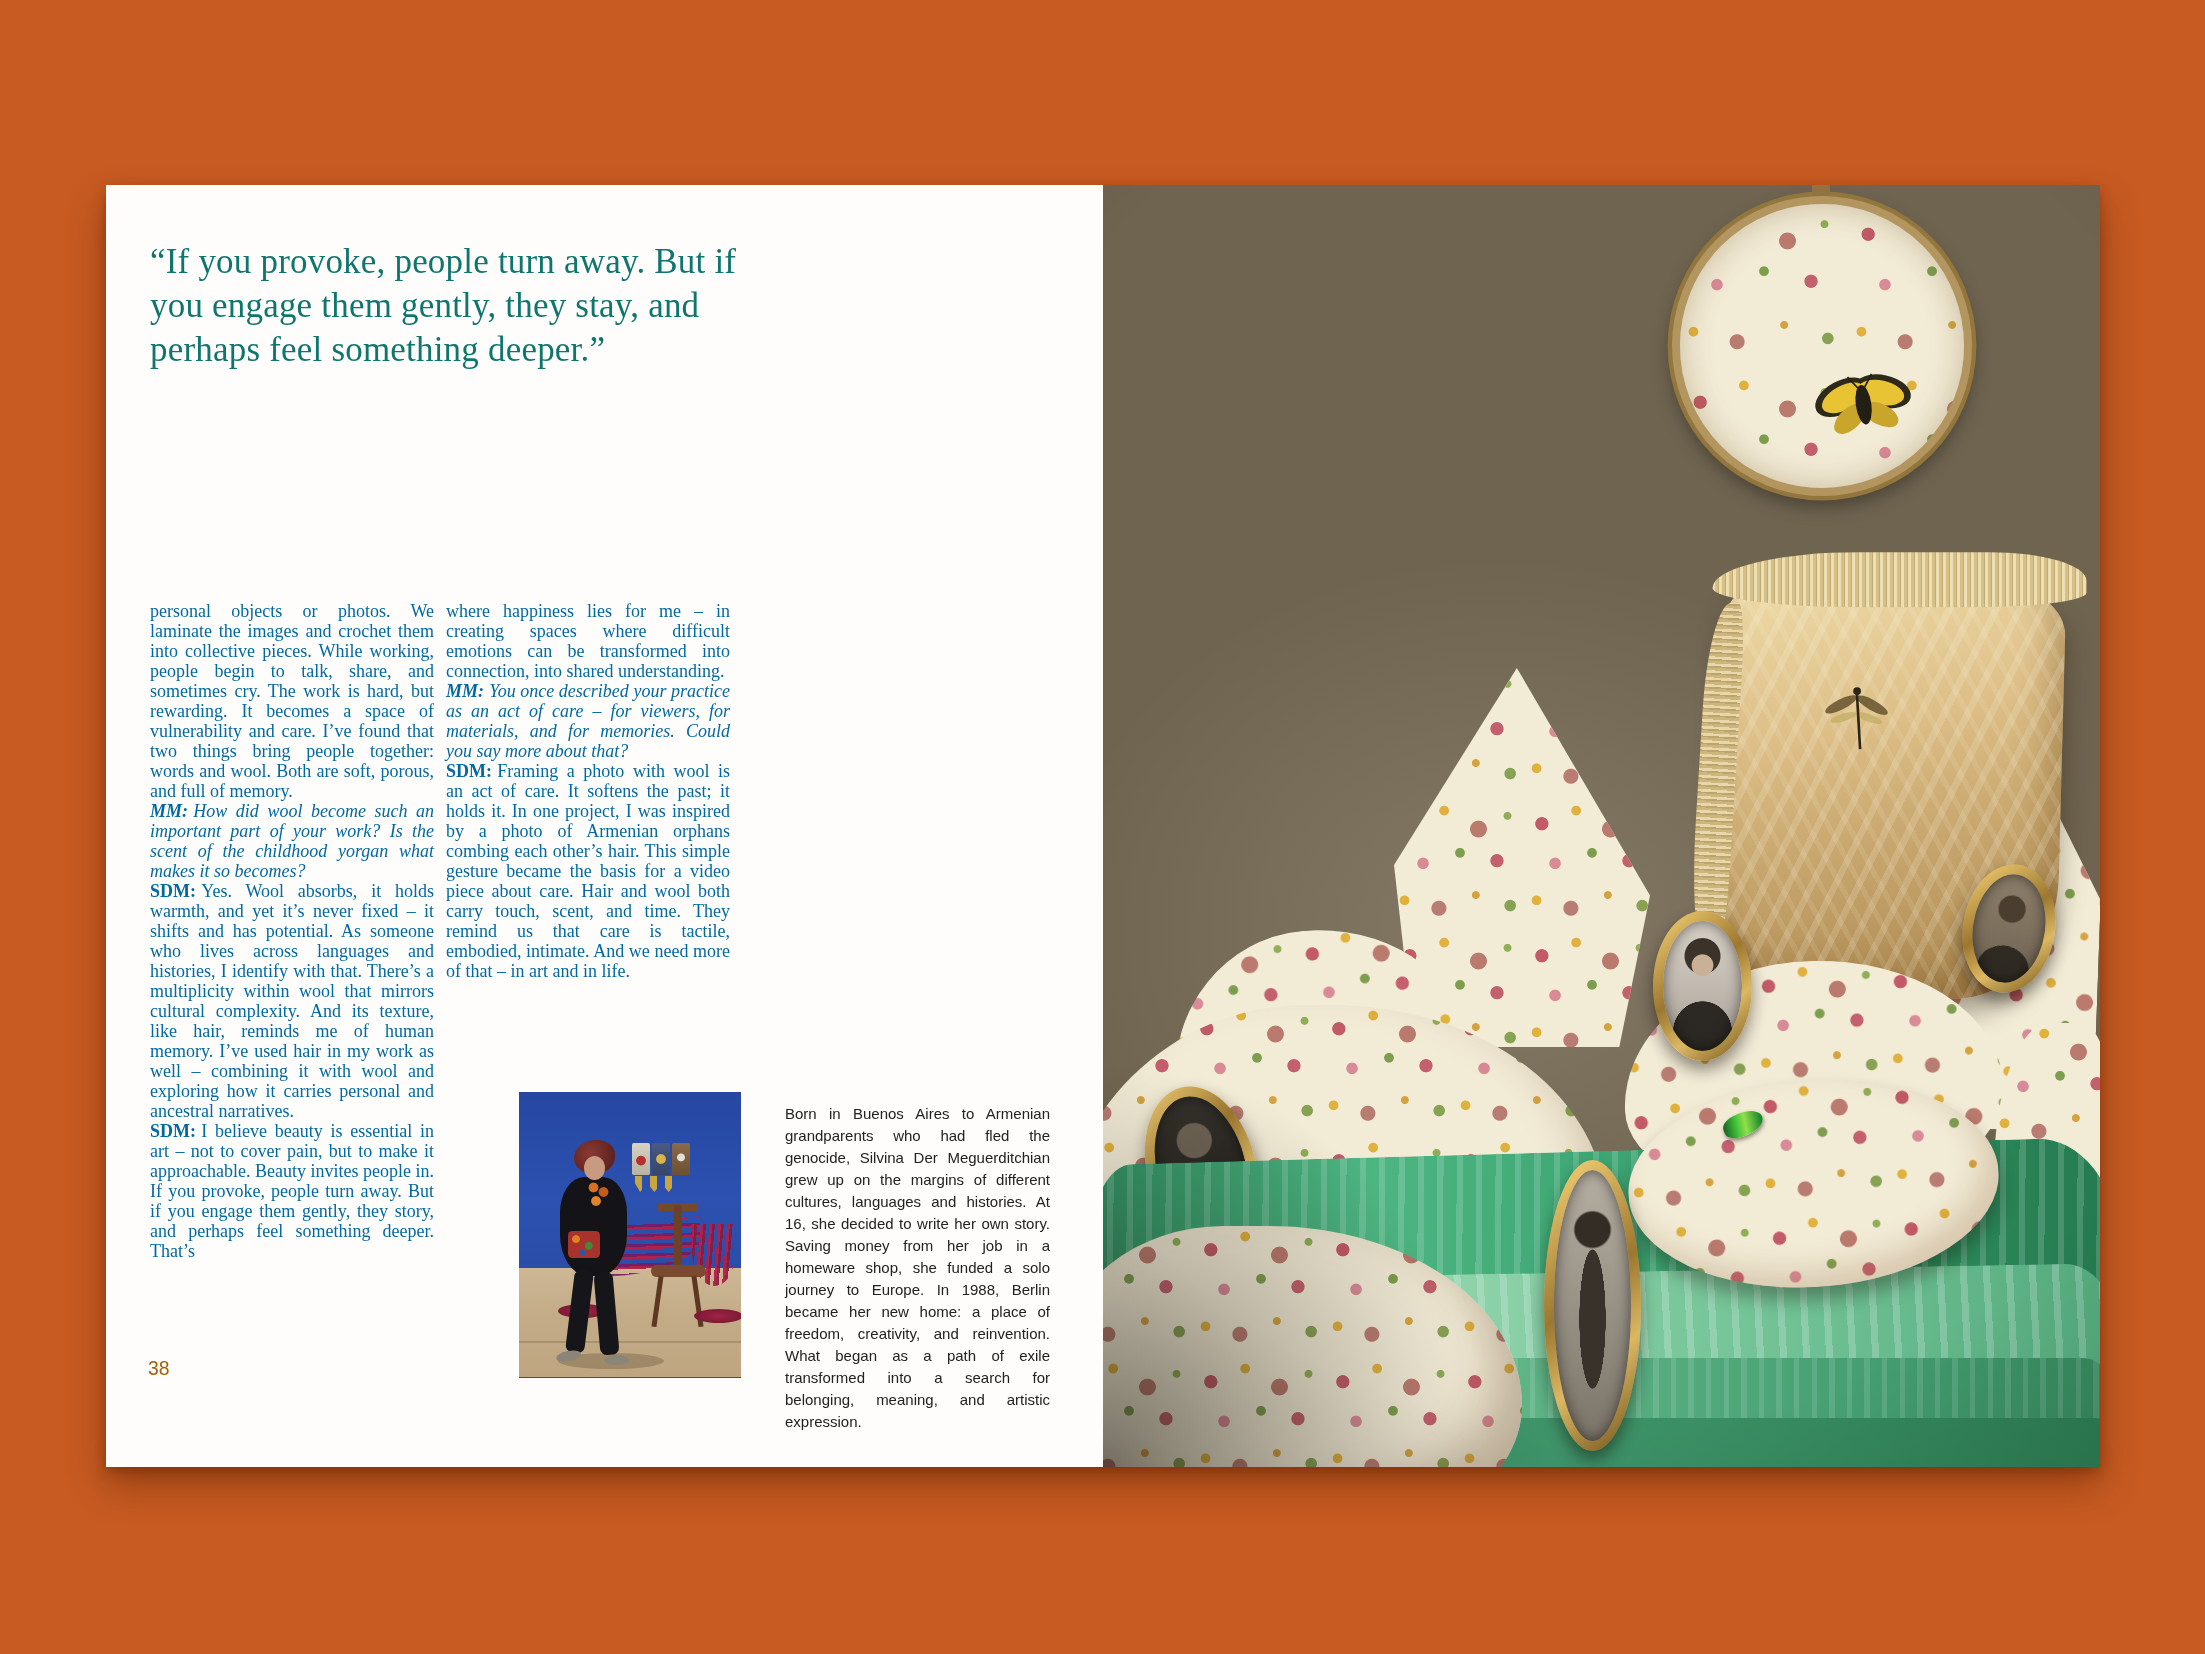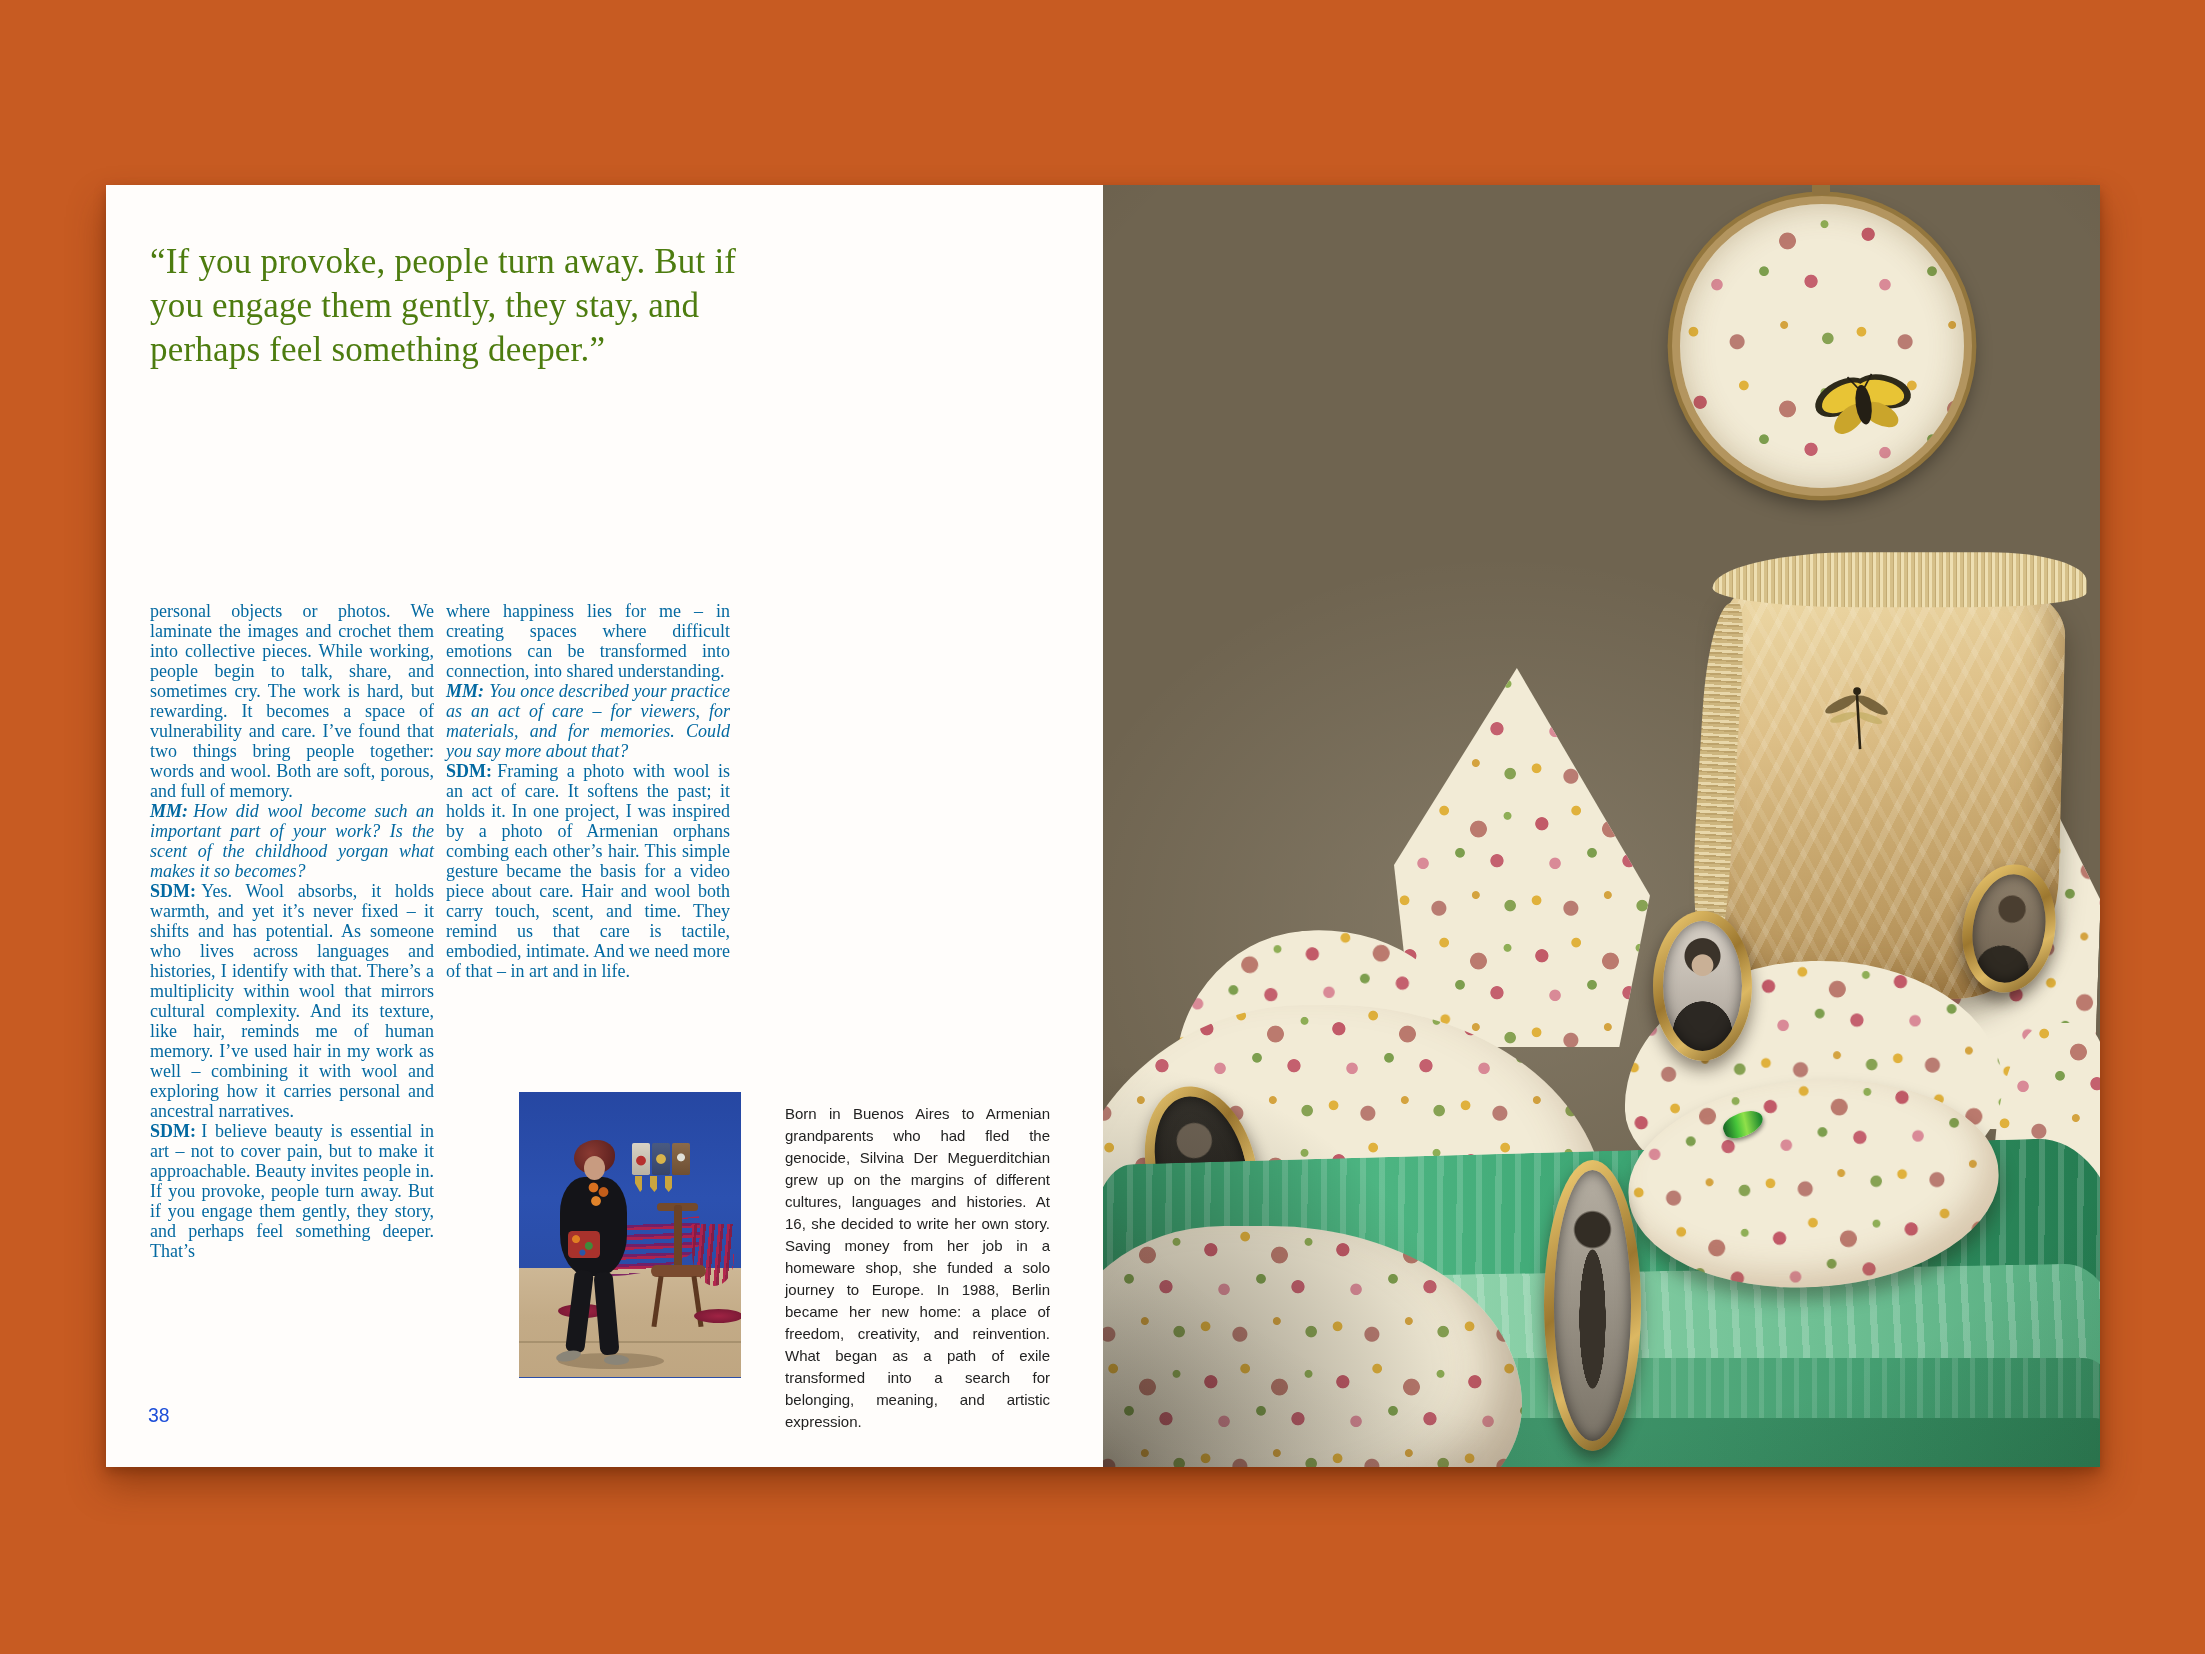--- a/index.html
+++ b/index.html
@@ -3,31 +3,31 @@
 <meta charset="utf-8">
 <style>
   html,body{margin:0;padding:0;background:#c75b22;}
   .canvas{position:relative;width:2206px;height:1654px;overflow:hidden;background:#c75b22;
           font-family:"Liberation Serif","DejaVu Serif",serif;}
   .spread{position:absolute;left:106px;top:185px;width:1994px;height:1282px;background:#ffffff;
           box-shadow:0 19.4px 35px rgba(90,30,0,.45),0 5.3px 10.6px rgba(90,30,0,.35);}
   
   .page-left{position:absolute;left:0;top:0;width:997px;height:1282px;background:#fffdfb;}
   .pullquote{position:absolute;left:44px;top:55px;width:618px;margin:0;
-             font-size:35px;line-height:44px;color:#4d7c0f;letter-spacing:0.2px;}
+             font-size:35px;line-height:44px;color:#0f766e;letter-spacing:0.2px;}
   .col{position:absolute;top:416px;width:284px;font-size:18px;line-height:20px;color:#0369a1;
        text-align:justify;}
   .col1{left:44px;}
   .col2{left:340px;}
   .col p{margin:0;}
   .spk{font-weight:700;}
   .spk:not(:empty){margin-right:5.3px;}
   .q .txt{font-style:italic;}
   .q .spk{font-style:italic;}
-  .pagenum{position:absolute;left:42px;top:1219px;font-size:19.4px;color:#1d4ed8;
+  .pagenum{position:absolute;left:42px;top:1172px;font-size:19.4px;color:#a16207;
            font-family:"Liberation Sans","DejaVu Sans",sans-serif;}
   .bio{position:absolute;left:679px;top:918px;width:265px;font-family:"Liberation Sans","DejaVu Sans",sans-serif;
        font-size:15px;line-height:22px;color:#222;text-align:justify;}
   
   .ap{position:absolute;left:413px;top:907px;width:222px;height:286px;overflow:hidden;background:#2a4da8;}
   .ap-wall{position:absolute;left:0;top:0;width:100%;height:176px;background:linear-gradient(180deg,#2647a2,#2c51b0 60%,#2a4da8);}
   .ap-floor{position:absolute;left:0;top:176px;width:100%;height:109px;background:linear-gradient(180deg,#cdb795,#c3ab87 45%,#bfa681);}
   .ap-floorline{position:absolute;left:0;top:249px;width:100%;height:1.8px;background:rgba(120,100,70,.35);}
   .ap-art{position:absolute;left:113px;top:51px;width:58px;height:32px;display:flex;gap:2.6px;}
   .ap-art div{flex:1;border-radius:1.8px;}

